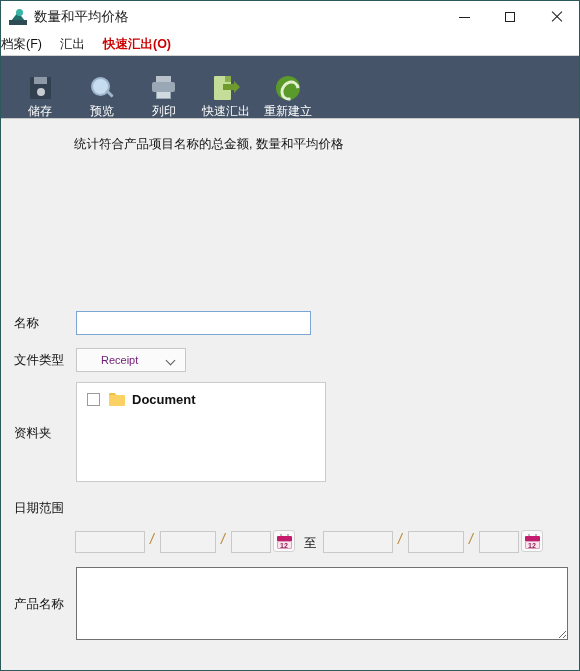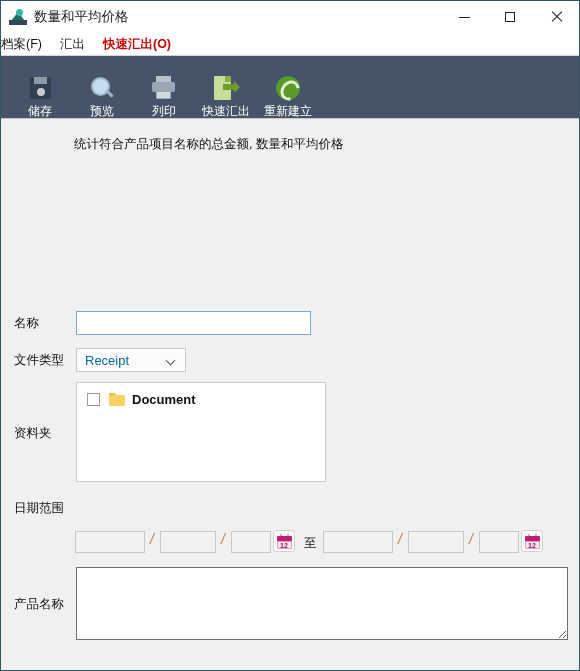--- a/index.html
+++ b/index.html
@@ -201,23 +201,23 @@
     padding: 0 4px;
     color: #111;
   }
   .combo {
     position: absolute;
     box-sizing: border-box;
     background: #fbfbfb;
     border: 1px solid #c7c7c7;
     display: flex;
     align-items: center;
-    padding-left: 8px;
-    font-size: 13px;
-    color: #0369a1;
+    padding-left: 24px;
+    font-size: 11px;
+    color: #701a75;
   }
   .combo .chev {
     margin-left: auto;
     margin-right: 9px;
     width: 9px;
     height: 9px;
     position: relative;
   }
   .combo .chev::before {
     content: "";

